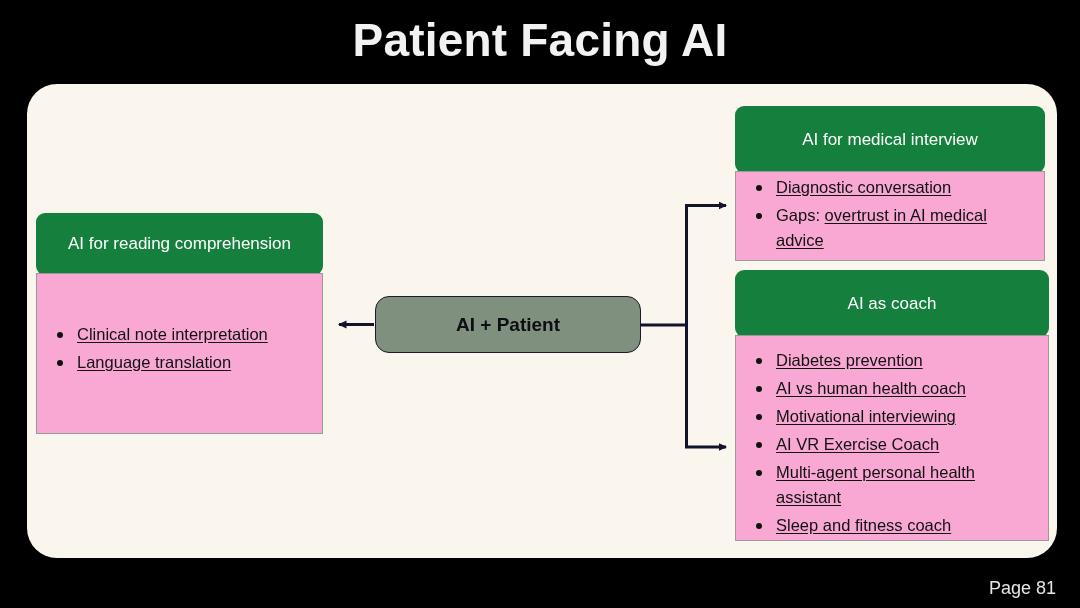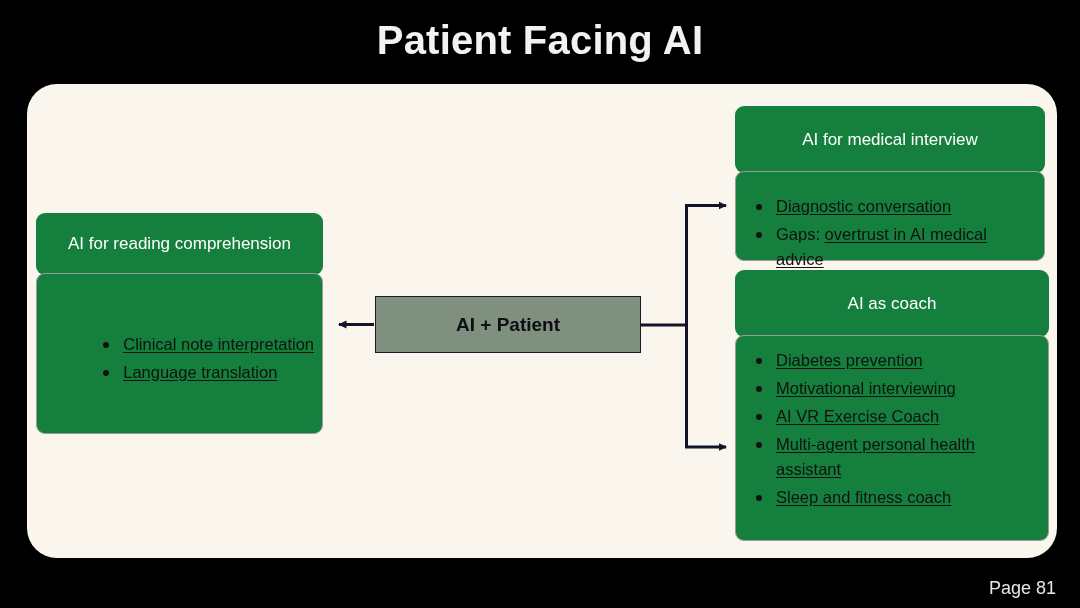--- a/index.html
+++ b/index.html
@@ -17,21 +17,21 @@
   }
 
   
   #slide-title {
     position: absolute;
     left: 0;
     top: 12px;
     width: 1080px;
     text-align: center;
     color: #f2f2f2;
-    font-size: 40px;
+    font-size: 46px;
     font-weight: bold;
     letter-spacing: 0.2px;
     line-height: 56px;
   }
 
   
   #page-footer {
     position: absolute;
     right: 24px;
     bottom: 10px;
@@ -62,25 +62,25 @@
     text-align: center;
     font-size: 17px;
     line-height: 22px;
     display: flex;
     align-items: center;
     justify-content: center;
     box-sizing: border-box;
     padding: 6px 10px;
   }
   .node-body {
-    background: #15803d;
+    background: #f9a8d4;
     border: 1px solid #9a9a9a;
-    border-radius: 9px;
+    border-radius: 0;
     box-sizing: border-box;
-    padding: 22px 8px 10px 4px;
+    padding: 3px 8px 10px 4px;
   }
   .node-body ul {
     margin: 0;
     padding: 0 0 0 36px;
     list-style: none;
   }
   .node-body li {
     position: relative;
     font-size: 16.5px;
     line-height: 25px;
@@ -107,21 +107,20 @@
     left: 36px;
     top: 213px;
     width: 287px;
   }
   #node-reading .node-header { height: 62px; }
   #node-reading .node-body {
     margin-top: -2px;
     height: 161px;
     display: flex;
     align-items: center;
-    justify-content: flex-end;
   }
 
   #node-interview {
     left: 735px;
     top: 106px;
     width: 310px;
   }
   #node-interview .node-header { height: 67px; }
   #node-interview .node-body {
     margin-top: -2px;
@@ -142,21 +141,21 @@
 
   
   #node-center {
     position: absolute;
     left: 375px;
     top: 296px;
     width: 266px;
     height: 57px;
     background: #7f907e;
     border: 1.5px solid #1a1a2e;
-    border-radius: 0;
+    border-radius: 14px;
     display: flex;
     align-items: center;
     justify-content: center;
     font-size: 19px;
     font-weight: bold;
     color: #0d0d14;
     box-sizing: border-box;
   }
 
   
@@ -215,20 +214,21 @@
       <li><span>Gaps: </span><span class="u">overtrust in AI medical advice</span></li>
     </ul>
   </div>
 </div>
 
 <div class="node" id="node-coach">
   <div class="node-header">AI as coach</div>
   <div class="node-body">
     <ul>
       <li><span class="u">Diabetes prevention</span></li>
+      <li><span class="u">AI vs human health coach</span></li>
       <li><span class="u">Motivational interviewing</span></li>
       <li><span class="u">AI VR Exercise Coach</span></li>
       <li><span class="u">Multi-agent personal health assistant</span></li>
       <li><span class="u">Sleep and fitness coach</span></li>
     </ul>
   </div>
 </div>
 
 <div id="page-footer">Page 81</div>
 

